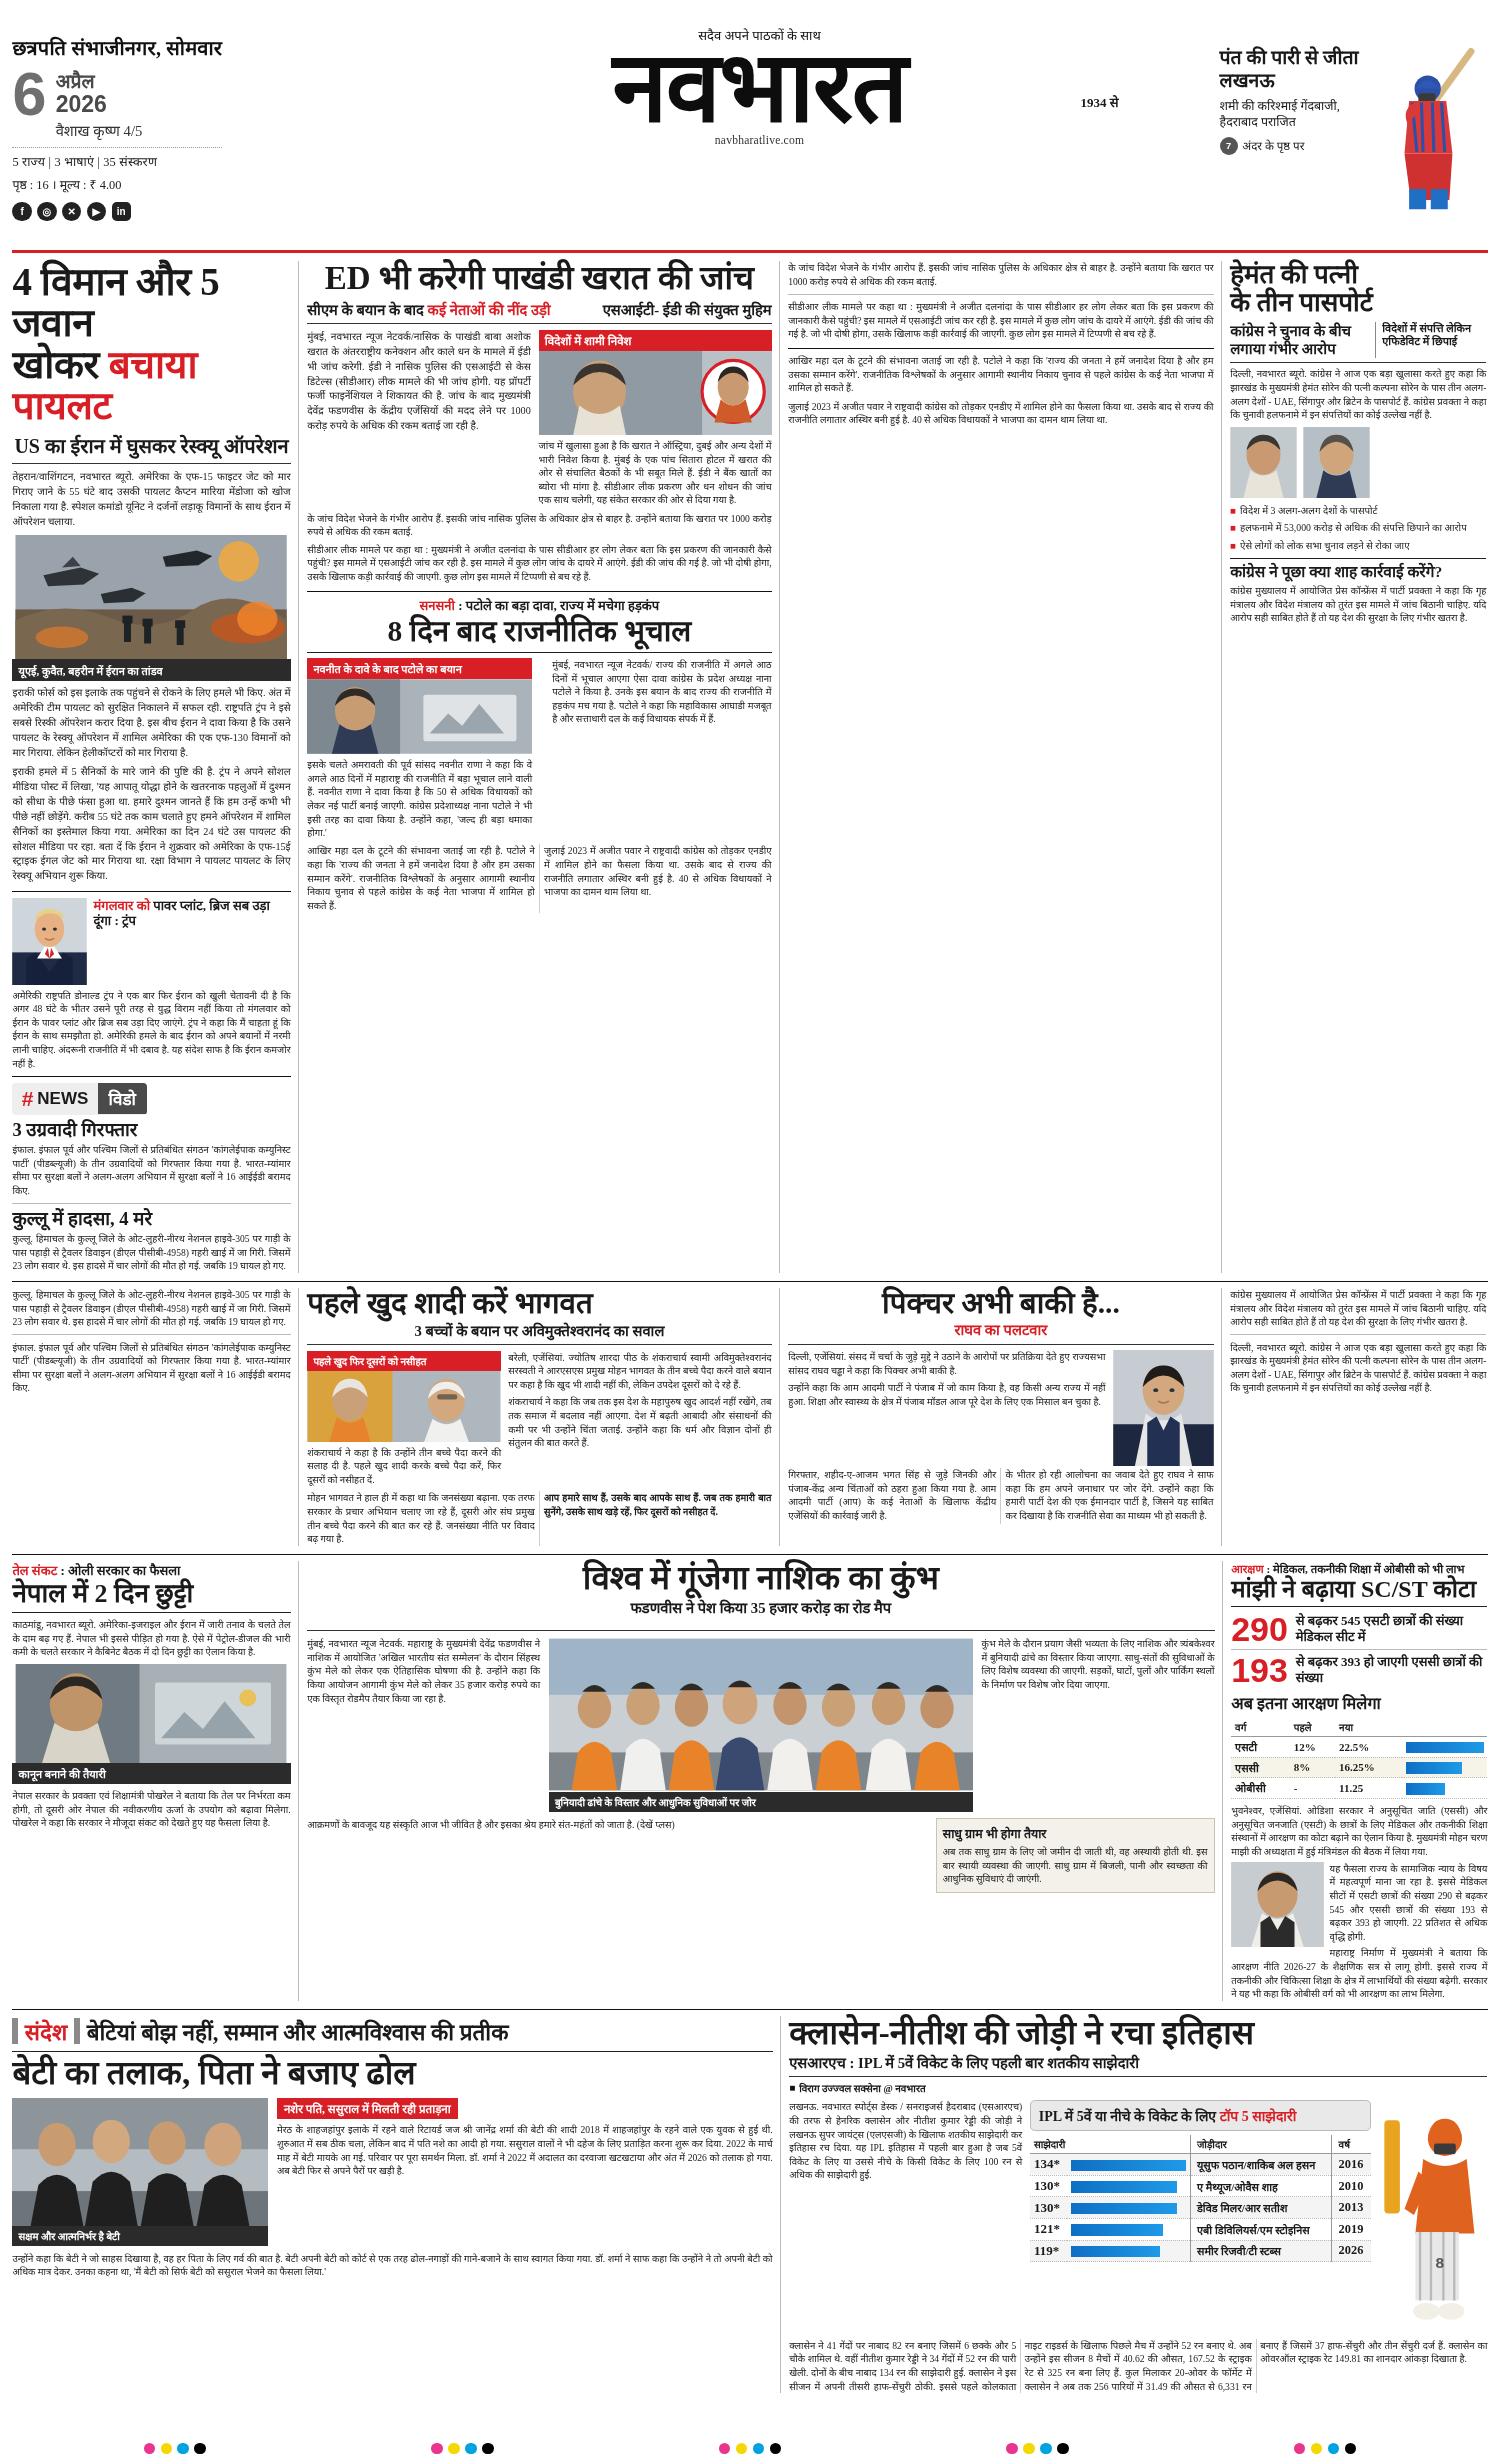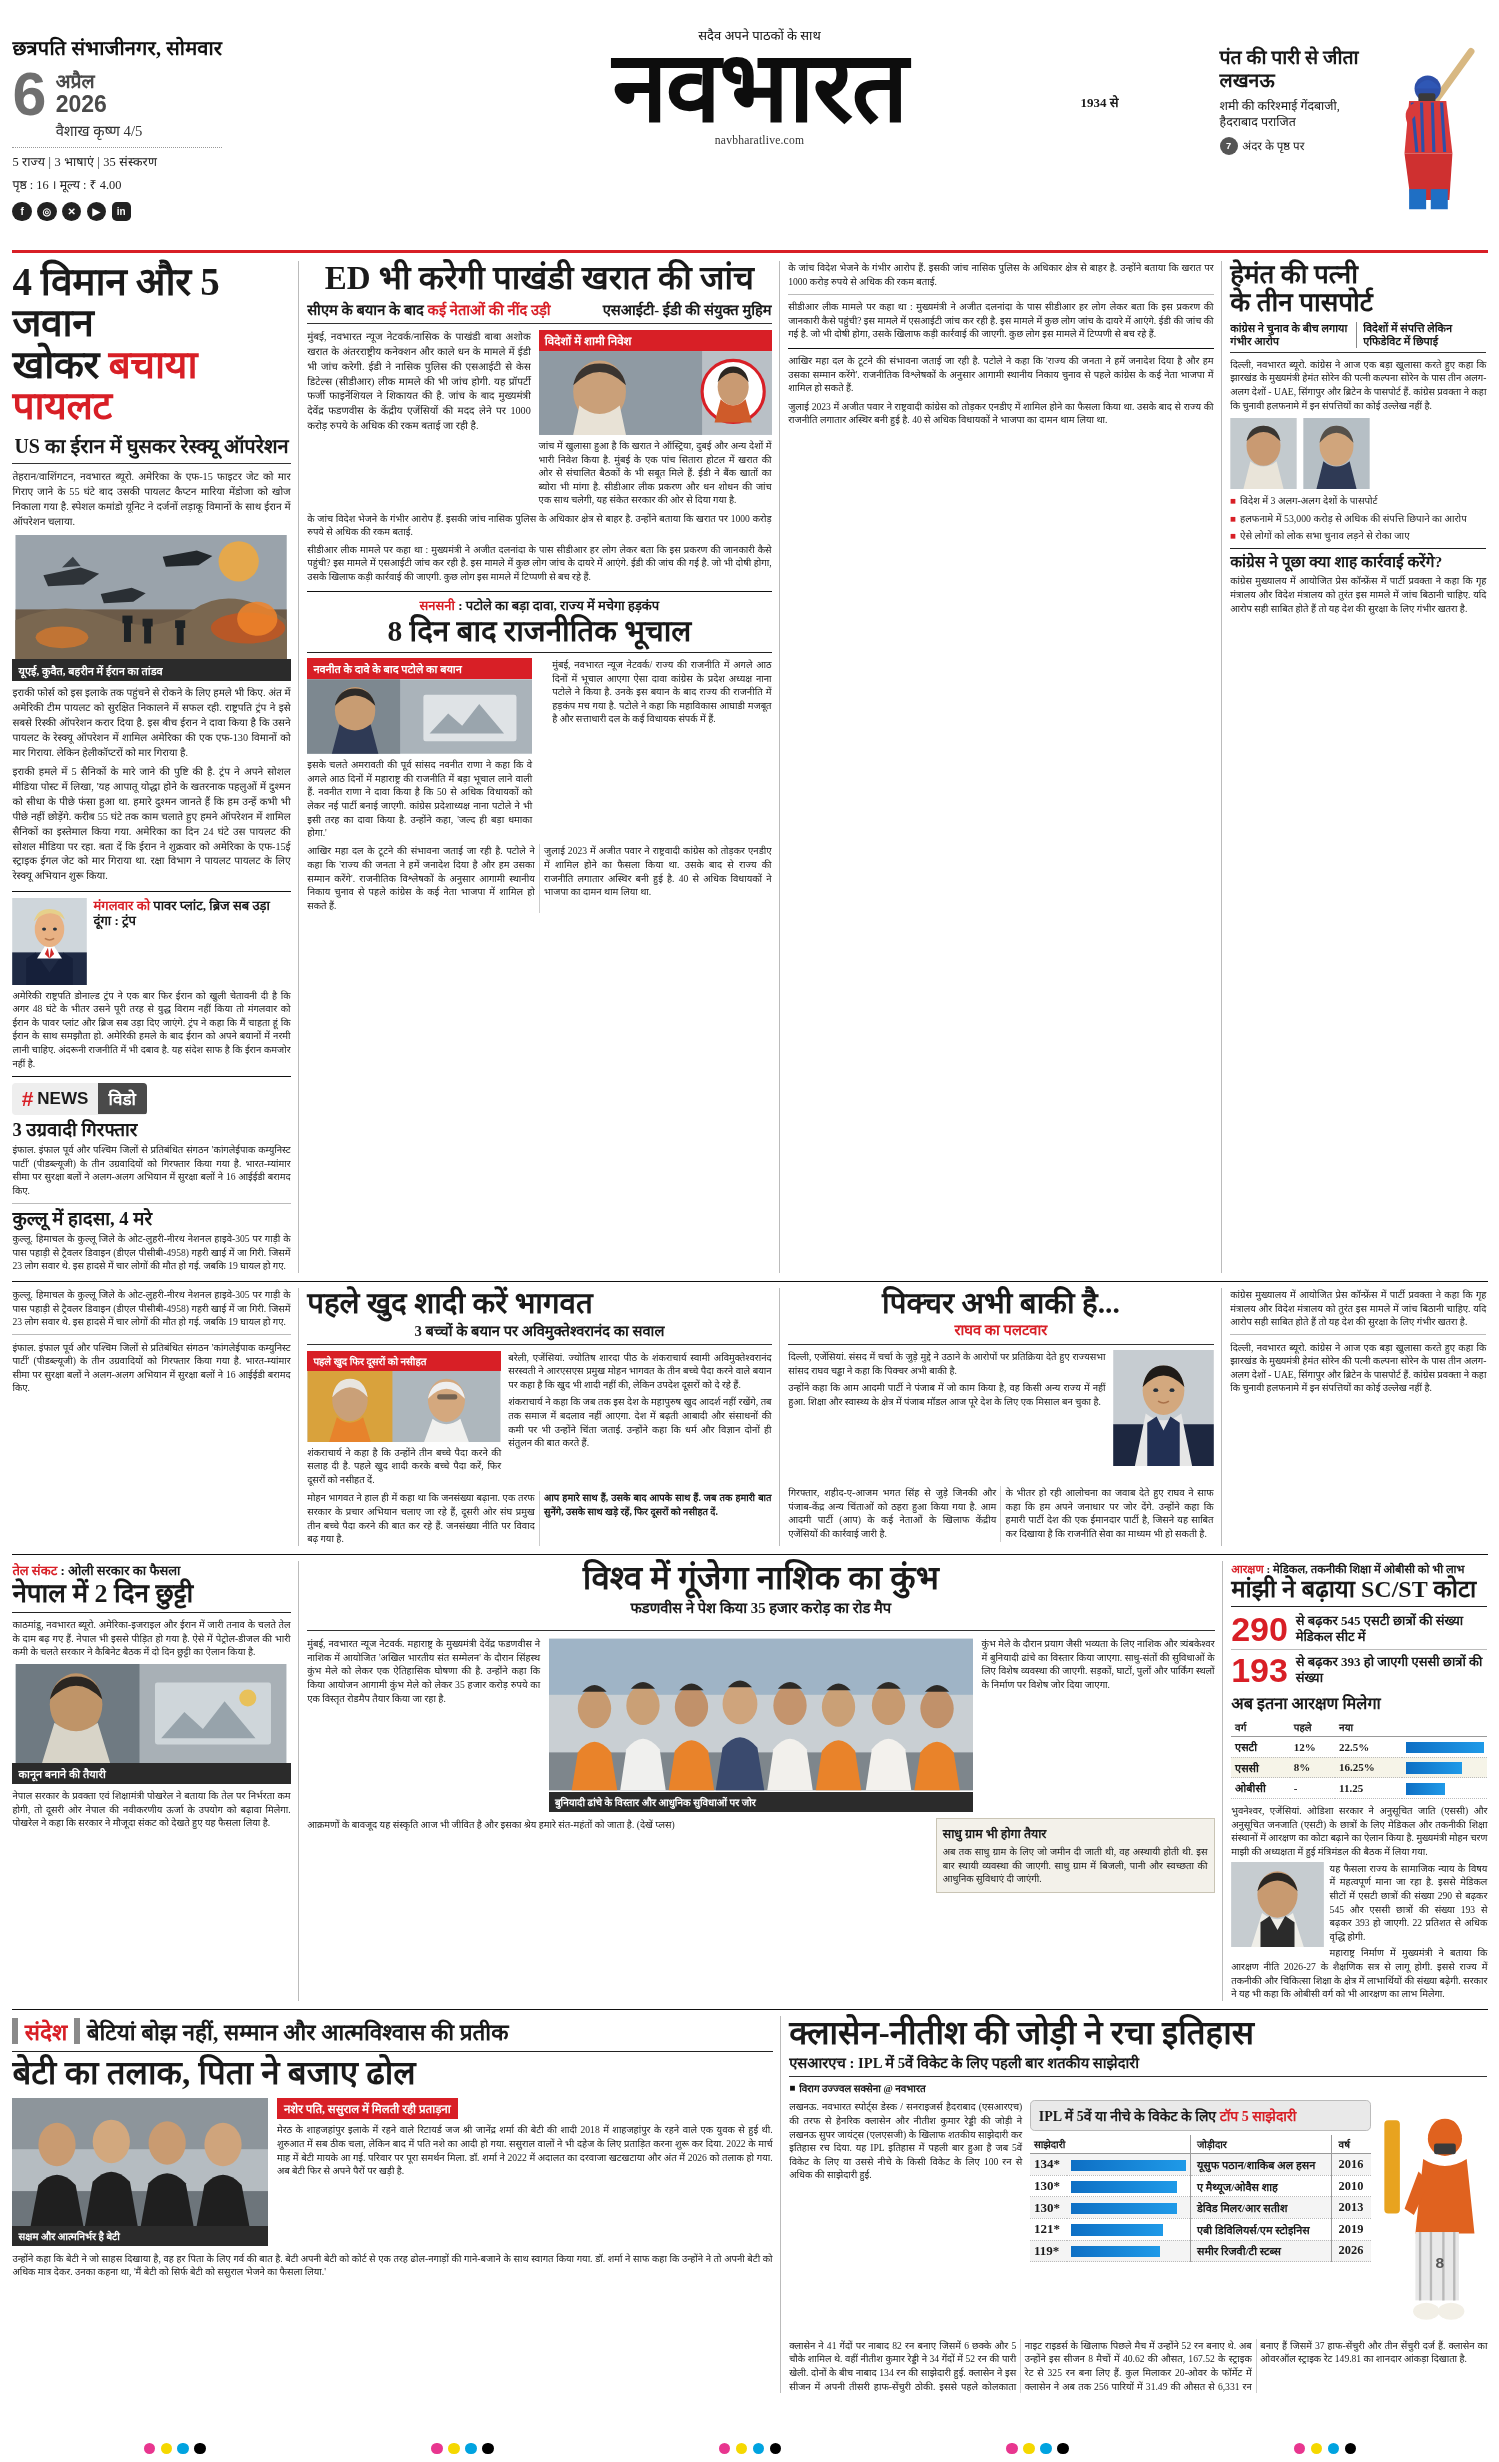--- a/index.html
+++ b/index.html
@@ -317,21 +317,21 @@
       <div class="body-txt sm" style="margin-top:5.4px;">आखिर महा दल के टूटने की संभावना जताई जा रही है. पटोले ने कहा कि 'राज्य की जनता ने हमें जनादेश दिया है और हम उसका सम्मान करेंगे'. राजनीतिक विश्लेषकों के अनुसार आगामी स्थानीय निकाय चुनाव से पहले कांग्रेस के कई नेता भाजपा में शामिल हो सकते हैं.</div>
       <div class="body-txt sm" style="margin-top:4.7px;">जुलाई 2023 में अजीत पवार ने राष्ट्रवादी कांग्रेस को तोड़कर एनडीए में शामिल होने का फैसला किया था. उसके बाद से राज्य की राजनीति लगातार अस्थिर बनी हुई है. 40 से अधिक विधायकों ने भाजपा का दामन थाम लिया था.</div>
     </div>
 
     <div class="col c4">
       <div class="sec-head" style="font-size:26px;">
         <span>हेमंत की पत्नी</span><br>
         <span>के तीन पासपोर्ट</span>
       </div>
       <div style="display:flex;gap:6.2px;margin-top:4.7px;border-bottom:0.8px solid #333;padding-bottom:3.9px;">
-        <div style="font-size:11px;font-weight:700;line-height:1.2;border-right:0.8px solid #888;padding-right:1px;">कांग्रेस ने चुनाव के बीच लगाया गंभीर आरोप</div>
+        <div style="font-size:15px;font-weight:700;line-height:1.2;border-right:0.8px solid #888;padding-right:1px;">कांग्रेस ने चुनाव के बीच लगाया गंभीर आरोप</div>
         <div style="font-size:11px;font-weight:700;line-height:1.2;">विदेशों में संपत्ति लेकिन एफिडेविट में छिपाई</div>
       </div>
       <div class="body-txt sm" style="margin-top:4.7px;">दिल्ली, नवभारत ब्यूरो. कांग्रेस ने आज एक बड़ा खुलासा करते हुए कहा कि झारखंड के मुख्यमंत्री हेमंत सोरेन की पत्नी कल्पना सोरेन के पास तीन अलग-अलग देशों - UAE, सिंगापुर और ब्रिटेन के पासपोर्ट हैं. कांग्रेस प्रवक्ता ने कहा कि चुनावी हलफनामे में इन संपत्तियों का कोई उल्लेख नहीं है.</div>
 
       <div style="display:flex;gap:5.4px;margin-top:5.4px;">
         <svg style="width:67px;height:71px;" viewBox="0 0 86 92">
           <rect width="86" height="92" fill="#c3cace"></rect>
           <ellipse cx="43" cy="36" rx="22" ry="26" fill="#c99a72"></ellipse>
           <path d="M21 30 q22 -24 44 0 q-4 -20 -22 -20 t-22 20z" fill="#3a3632"></path>
           <path d="M26 56 q17 14 34 0 l9 36 H17Z" fill="#e9e4d9"></path>
@@ -419,21 +419,21 @@
           <rect y="96" width="130" height="54" fill="#1d2740"></rect>
           <ellipse cx="65" cy="52" rx="27" ry="32" fill="#d3a87e"></ellipse>
           <path d="M38 48 q27 -30 54 0 q-5 -28 -27 -28 t-27 28z" fill="#1f1b18"></path>
           <ellipse cx="55" cy="52" rx="3.2" ry="2.4" fill="#26303a"></ellipse>
           <ellipse cx="76" cy="52" rx="3.2" ry="2.4" fill="#26303a"></ellipse>
           <path d="M58 66 q7 5 14 0" stroke="#a9714a" stroke-width="2" fill="none"></path>
           <path d="M42 82 q23 18 46 0 l14 68 H28Z" fill="#e6e6e6"></path>
           <path d="M56 86 L65 104 L74 86 L86 94 v56 H44 V94Z" fill="#223054"></path>
         </svg>
       </div>
-      <div class="cols2 body-txt sm" style="margin-top:20px;">
+      <div class="cols2 body-txt sm" style="margin-top:2px;">
         <span>गिरफ्तार, शहीद-ए-आजम भगत सिंह से जुड़े जिनकी और पंजाब-केंद्र अन्य चिंताओं को ठहरा हुआ किया गया है. आम आदमी पार्टी (आप) के कई नेताओं के खिलाफ केंद्रीय एजेंसियों की कार्रवाई जारी है.</span>
         <span style="display:block;margin-top:3.1px;">के भीतर हो रही आलोचना का जवाब देते हुए राघव ने साफ कहा कि हम अपने जनाधार पर जोर देंगे. उन्होंने कहा कि हमारी पार्टी देश की एक ईमानदार पार्टी है, जिसने यह साबित कर दिखाया है कि राजनीति सेवा का माध्यम भी हो सकती है.</span>
       </div>
     </div>
 
     <div class="col c4">
       <div class="body-txt sm">कांग्रेस मुख्यालय में आयोजित प्रेस कॉन्फ्रेंस में पार्टी प्रवक्ता ने कहा कि गृह मंत्रालय और विदेश मंत्रालय को तुरंत इस मामले में जांच बिठानी चाहिए. यदि आरोप सही साबित होते हैं तो यह देश की सुरक्षा के लिए गंभीर खतरा है.</div>
       <div class="rule-gray" style="margin:5.4px 0;"></div>
       <div class="body-txt sm">दिल्ली, नवभारत ब्यूरो. कांग्रेस ने आज एक बड़ा खुलासा करते हुए कहा कि झारखंड के मुख्यमंत्री हेमंत सोरेन की पत्नी कल्पना सोरेन के पास तीन अलग-अलग देशों - UAE, सिंगापुर और ब्रिटेन के पासपोर्ट हैं. कांग्रेस प्रवक्ता ने कहा कि चुनावी हलफनामे में इन संपत्तियों का कोई उल्लेख नहीं है.</div>
     </div>

